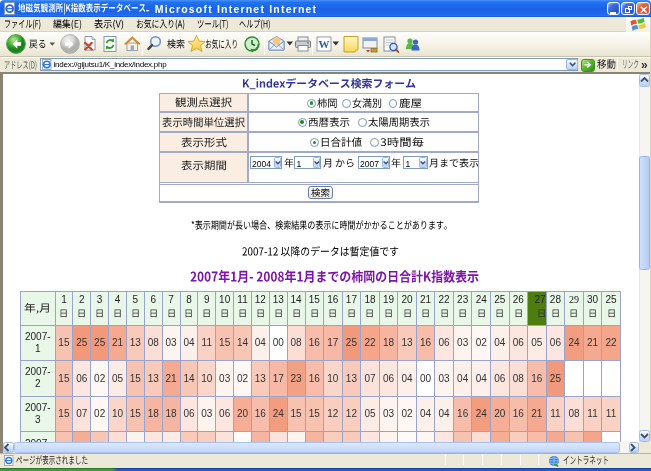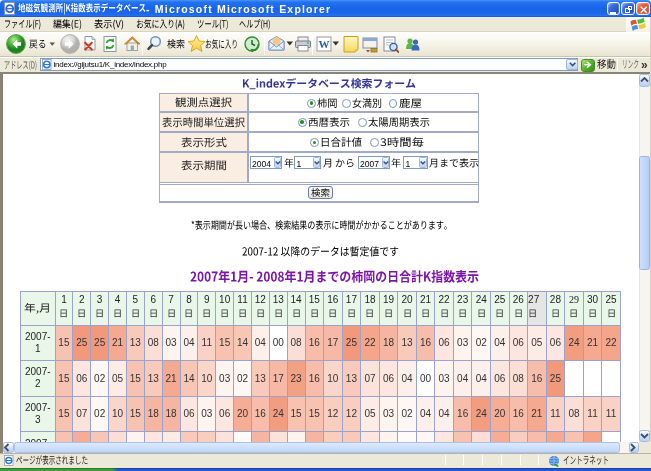--- a/index.html
+++ b/index.html
@@ -8,21 +8,21 @@
 background:linear-gradient(180deg,#4a94f8 0%,#2373f0 12%,#1a63e8 50%,#1c66ea 78%,#2470f0 92%,#1a52c4 100%);
 border-radius:4px 4px 0 0"></div>
 <div style="left:4px;top:2px;width:10.5px;height:12.5px;background:#fdfdfd;border:1px solid #8899aa;border-radius:1px"></div>
 <svg style="position:absolute;left:5px;top:3.5px" width="10" height="10">
     <circle cx="4.7" cy="4.7" r="3.5" fill="none" stroke="#2a6ae0" stroke-width="1.8"></circle>
     <path d="M1.4 4.7 h6.6" stroke="#2a6ae0" stroke-width="1.2"></path>
   </svg>
 <svg style="position:absolute;left:18px;top:3.4px;overflow:visible" width="129" height="13">
     <path transform="translate(0,8.6) scale(0.7537,1)" d="M4.2 -7.5V-4.9L3.2 -4.5L3.7 -3.4L4.2 -3.6V-1.1C4.2 0.3 4.6 0.7 6.0 0.7C6.3 0.7 7.8 0.7 8.1 0.7C9.3 0.7 9.6 0.2 9.8 -1.2C9.5 -1.3 9.0 -1.4 8.7 -1.6C8.6 -0.6 8.5 -0.4 8.0 -0.4C7.7 -0.4 6.4 -0.4 6.0 -0.4C5.4 -0.4 5.4 -0.5 5.4 -1.1V-4.1L6.2 -4.5V-1.4H7.3V-5.0L8.2 -5.4C8.2 -3.9 8.2 -3.2 8.1 -3.1C8.1 -2.9 8.0 -2.8 7.9 -2.8C7.8 -2.8 7.6 -2.8 7.4 -2.9C7.6 -2.6 7.7 -2.1 7.7 -1.8C8.0 -1.8 8.4 -1.9 8.7 -2.0C9.0 -2.1 9.2 -2.4 9.2 -2.8C9.3 -3.2 9.3 -4.4 9.3 -6.3L9.3 -6.5L8.5 -6.8L8.3 -6.7L8.1 -6.6L7.3 -6.2V-8.5H6.2V-5.7L5.4 -5.4V-7.5ZM0.2 -1.7 0.7 -0.5C1.6 -0.9 2.8 -1.5 3.8 -2.0L3.6 -3.1L2.6 -2.7V-5.0H3.6V-6.2H2.6V-8.4H1.5V-6.2H0.3V-5.0H1.5V-2.2C1.0 -2.0 0.6 -1.9 0.2 -1.7Z M10.4 -7.9V-6.9H11.3C11.1 -5.2 10.8 -3.7 10.1 -2.7C10.3 -2.5 10.6 -1.9 10.8 -1.6L11.0 -2.0V0.5H11.9V-0.2H13.3L13.4 0.6C14.2 0.5 15.0 0.3 15.9 0.2C15.9 0.4 15.9 0.6 15.9 0.7L16.7 0.4L16.7 0.6L18.8 0.2C18.8 0.4 18.9 0.6 18.9 0.8L19.8 0.4C19.8 -0.4 19.5 -1.4 19.1 -2.2L18.4 -1.9C18.8 -2.6 19.2 -3.4 19.5 -4.1L18.6 -4.5C18.4 -4.0 18.2 -3.5 18.0 -3.0C17.9 -3.2 17.7 -3.4 17.6 -3.6C17.9 -4.1 18.2 -4.9 18.5 -5.6L17.5 -5.9C17.4 -5.4 17.2 -4.8 16.9 -4.3L16.8 -4.5L16.6 -4.2L15.8 -4.6C15.6 -4.1 15.4 -3.6 15.1 -3.1C15.0 -3.3 14.9 -3.5 14.7 -3.6C15.1 -4.2 15.4 -5.0 15.7 -5.7L14.7 -5.9H19.6V-6.9H18.5L19.1 -8.1L17.9 -8.4C17.8 -7.9 17.6 -7.3 17.4 -6.9H16.0C15.9 -7.3 15.6 -7.9 15.3 -8.3L14.3 -8.0C14.5 -7.7 14.7 -7.3 14.8 -6.9H13.7V-7.9ZM14.7 -5.9C14.6 -5.4 14.3 -4.8 14.1 -4.3L13.9 -4.5L13.6 -4.0V-4.8H12.0C12.2 -5.5 12.3 -6.2 12.4 -6.9H13.7V-5.9ZM14.6 -2.1C14.3 -1.5 14.0 -1.0 13.7 -0.5L13.6 -0.5V-3.5C14.0 -3.0 14.4 -2.5 14.6 -2.1ZM15.4 -1.7C15.5 -1.4 15.6 -1.1 15.7 -0.8L14.8 -0.6C15.0 -1.0 15.2 -1.4 15.4 -1.7ZM15.5 -1.9C15.8 -2.4 16.1 -3.0 16.3 -3.5C16.8 -3.1 17.2 -2.5 17.5 -2.0C17.2 -1.5 16.9 -1.1 16.7 -0.7C16.6 -1.2 16.4 -1.7 16.3 -2.2ZM18.3 -1.7C18.4 -1.4 18.5 -1.1 18.6 -0.8L17.6 -0.6C17.9 -0.9 18.1 -1.3 18.3 -1.7ZM11.9 -3.8H12.6V-1.2H11.9Z M22.4 -8.5C22.0 -7.2 21.2 -5.9 20.2 -5.1C20.5 -4.9 21.1 -4.5 21.3 -4.3L21.4 -4.4V-3.6H26.8C26.9 -1.0 27.2 0.9 28.6 0.9C29.4 0.9 29.6 0.4 29.7 -0.9C29.5 -1.1 29.1 -1.4 28.9 -1.6C28.9 -0.8 28.9 -0.3 28.7 -0.3C28.1 -0.3 28.0 -2.2 28.0 -4.6H21.6C21.9 -5.0 22.3 -5.4 22.6 -5.9V-5.1H28.4V-6.1H22.7L22.9 -6.5H29.3V-7.5H23.4C23.5 -7.8 23.6 -8.0 23.6 -8.3ZM21.4 -2.4C22.0 -2.1 22.6 -1.8 23.1 -1.4C22.4 -0.8 21.5 -0.2 20.6 0.1C20.8 0.3 21.3 0.8 21.5 1.1C22.4 0.6 23.3 0.0 24.1 -0.7C24.7 -0.2 25.2 0.2 25.6 0.6L26.5 -0.3C26.1 -0.7 25.6 -1.2 24.9 -1.6C25.4 -2.1 25.7 -2.6 26.0 -3.2L24.8 -3.5C24.6 -3.1 24.3 -2.6 24.0 -2.2C23.4 -2.6 22.8 -2.9 22.3 -3.2Z M36.3 -5.5H38.1V-4.8H36.3ZM36.3 -3.9H38.1V-3.2H36.3ZM36.3 -7.1H38.1V-6.4H36.3ZM32.8 -2.4V-1.9H32.2V-2.4ZM35.3 -8.1V-2.1H35.8C35.7 -1.4 35.5 -0.8 34.9 -0.4V-0.6H33.9V-1.1H34.8V-1.9H33.9V-2.4H34.8V-3.1H33.9V-3.6H34.9V-4.4H34.0L34.3 -5.0L33.2 -5.1C33.2 -4.9 33.1 -4.6 33.0 -4.4H32.3C32.4 -4.6 32.6 -4.9 32.7 -5.1H35.0V-6.1H33.1L33.4 -6.8H34.9V-7.7H32.2C32.3 -7.9 32.4 -8.1 32.4 -8.3L31.4 -8.5C31.2 -7.8 30.8 -7.1 30.3 -6.6C30.5 -6.5 30.8 -6.3 31.0 -6.1H30.4V-5.1H31.5C31.1 -4.5 30.7 -4.0 30.2 -3.6C30.4 -3.4 30.8 -2.9 30.9 -2.6L31.1 -2.9V0.7H32.2V0.3H34.5C34.6 0.5 34.8 0.7 34.9 0.9C36.2 0.2 36.7 -0.8 36.8 -2.1H37.2V-0.5C37.2 0.4 37.4 0.7 38.2 0.7C38.4 0.7 38.7 0.7 38.8 0.7C39.5 0.7 39.7 0.4 39.8 -1.0C39.5 -1.1 39.1 -1.3 38.9 -1.4C38.9 -0.4 38.9 -0.3 38.7 -0.3C38.6 -0.3 38.5 -0.3 38.4 -0.3C38.3 -0.3 38.3 -0.3 38.3 -0.6V-2.1H39.2V-8.1ZM32.8 -3.1H32.2V-3.6H32.8ZM32.8 -1.1V-0.6H32.2V-1.1ZM31.3 -6.1C31.5 -6.3 31.6 -6.5 31.8 -6.8H32.2C32.2 -6.5 32.1 -6.3 32.0 -6.1Z M44.1 -5.3H45.1V-4.4H44.1ZM44.1 -3.5H45.1V-2.6H44.1ZM44.1 -7.1H45.1V-6.2H44.1ZM43.3 -1.5C43.1 -0.8 42.6 -0.1 42.1 0.3C42.4 0.5 42.9 0.8 43.1 0.9C43.6 0.4 44.1 -0.4 44.4 -1.2ZM48.3 -8.5V-0.5C48.3 -0.3 48.2 -0.2 48.0 -0.2C47.9 -0.2 47.4 -0.2 46.9 -0.3C47.0 0.1 47.2 0.6 47.2 0.9C48.0 0.9 48.5 0.8 48.9 0.7C49.2 0.5 49.4 0.2 49.4 -0.5V-8.5ZM46.6 -7.5V-1.7H47.6V-7.5ZM40.7 -7.5C41.2 -7.3 41.9 -6.8 42.2 -6.5L42.9 -7.5C42.6 -7.8 41.9 -8.2 41.3 -8.4ZM40.3 -4.9C40.8 -4.6 41.5 -4.2 41.9 -3.9L42.5 -4.9C42.2 -5.2 41.5 -5.5 40.9 -5.8ZM40.5 0.2 41.5 0.8C42.0 -0.2 42.4 -1.4 42.7 -2.4L41.8 -3.1C41.4 -1.9 40.8 -0.6 40.5 0.2ZM44.8 -1.0C45.1 -0.6 45.6 0.1 45.8 0.6L46.7 -0.0C46.5 -0.4 46.0 -1.1 45.7 -1.6ZM43.1 -8.1V-1.6H46.1V-8.1Z M50.5 -8.0V-6.9H55.0V-8.0ZM58.6 -8.4C58.0 -8.0 57.1 -7.7 56.1 -7.4L55.3 -7.6V-4.8C55.3 -3.3 55.2 -1.3 53.8 0.1C54.1 0.2 54.5 0.6 54.7 0.9C56.0 -0.5 56.4 -2.4 56.5 -4.0H57.6V0.9H58.8V-4.0H59.7V-5.1H56.5V-6.4C57.6 -6.7 58.7 -7.0 59.7 -7.5ZM50.9 -6.2V-3.6C50.9 -2.5 50.8 -0.9 50.1 0.2C50.4 0.3 50.9 0.7 51.1 0.9C51.7 -0.1 51.9 -1.5 52.0 -2.8H54.8V-6.2ZM52.0 -5.1H53.6V-3.8H52.0Z M61.0 2.8H62.0V-8.5H61.0Z M63.9 0.0H65.3V-2.1L66.3 -3.3L68.2 0.0H69.9L67.2 -4.5L69.5 -7.4H67.8L65.4 -4.2H65.3V-7.4H63.9Z M78.0 -8.1C77.4 -7.8 76.4 -7.4 75.4 -7.2V-8.5H74.2V-5.8C74.2 -4.6 74.5 -4.3 75.9 -4.3C76.2 -4.3 77.6 -4.3 77.9 -4.3C79.0 -4.3 79.4 -4.7 79.5 -6.1C79.2 -6.1 78.7 -6.3 78.4 -6.5C78.4 -5.5 78.3 -5.4 77.8 -5.4C77.4 -5.4 76.3 -5.4 76.0 -5.4C75.5 -5.4 75.4 -5.4 75.4 -5.8V-6.2C76.6 -6.4 77.9 -6.8 78.9 -7.2ZM75.3 -1.2H77.8V-0.5H75.3ZM75.3 -2.1V-2.7H77.8V-2.1ZM74.1 -3.7V0.9H75.3V0.5H77.8V0.8H79.0V-3.7ZM71.4 -8.5V-6.6H70.2V-5.5H71.4V-3.7L70.0 -3.4L70.3 -2.2L71.4 -2.5V-0.4C71.4 -0.2 71.4 -0.2 71.3 -0.2C71.1 -0.2 70.7 -0.2 70.3 -0.2C70.5 0.1 70.6 0.6 70.7 0.9C71.4 0.9 71.8 0.8 72.2 0.7C72.5 0.5 72.6 0.2 72.6 -0.4V-2.9L73.8 -3.2L73.7 -4.3L72.6 -4.0V-5.5H73.6V-6.6H72.6V-8.5Z M85.9 -8.5C85.7 -6.7 85.2 -5.0 84.4 -4.0C84.6 -3.8 84.9 -3.5 85.2 -3.3L85.3 -3.1C85.5 -3.3 85.6 -3.6 85.8 -3.9C86.0 -3.1 86.2 -2.5 86.5 -1.9C86.0 -1.2 85.5 -0.7 84.7 -0.4C84.5 -0.5 84.2 -0.7 83.9 -0.9C84.1 -1.3 84.3 -1.7 84.4 -2.3H85.2V-3.3H82.8L83.0 -3.8L82.6 -3.9H83.2V-5.1C83.6 -4.8 84.1 -4.4 84.3 -4.2L84.9 -5.0C84.7 -5.2 84.0 -5.6 83.5 -5.9H85.1V-6.8H84.2C84.4 -7.1 84.7 -7.5 85.1 -8.0L84.0 -8.4C83.9 -8.0 83.6 -7.5 83.4 -7.1L84.0 -6.8H83.2V-8.5H82.1V-6.8H81.3L82.0 -7.1C81.9 -7.4 81.6 -8.0 81.3 -8.3L80.5 -8.0C80.7 -7.6 80.9 -7.2 81.0 -6.8H80.2V-5.9H81.8C81.3 -5.3 80.6 -4.9 80.0 -4.6C80.3 -4.4 80.5 -4.0 80.6 -3.7C81.1 -4.0 81.7 -4.4 82.1 -4.9V-3.9L81.9 -4.0L81.6 -3.3H80.1V-2.3H81.1C80.8 -1.8 80.6 -1.4 80.4 -1.0L81.4 -0.7L81.5 -0.9L82.1 -0.6C81.6 -0.4 81.0 -0.2 80.2 -0.1C80.4 0.2 80.6 0.6 80.6 0.9C81.7 0.7 82.5 0.4 83.1 -0.1C83.5 0.2 83.9 0.5 84.2 0.7L84.6 0.2C84.8 0.5 84.9 0.8 85.0 0.9C85.9 0.5 86.6 -0.0 87.1 -0.7C87.6 -0.1 88.1 0.5 88.8 0.9C89.0 0.6 89.4 0.1 89.6 -0.2C88.9 -0.5 88.3 -1.1 87.9 -1.8C88.4 -2.8 88.7 -4.1 89.0 -5.6H89.5V-6.7H86.8C87.0 -7.2 87.1 -7.8 87.2 -8.3ZM82.3 -2.3H83.3C83.2 -1.9 83.1 -1.7 82.9 -1.4C82.6 -1.5 82.3 -1.7 82.0 -1.8ZM87.7 -5.6C87.6 -4.7 87.4 -3.9 87.2 -3.2C86.9 -3.9 86.7 -4.7 86.6 -5.6Z M91.1 -0.2 91.4 0.9C92.7 0.6 94.4 0.2 95.9 -0.1L95.8 -1.2L93.6 -0.7V-2.6C94.1 -2.9 94.6 -3.3 94.9 -3.6C95.6 -1.4 96.7 0.1 98.8 0.9C99.0 0.5 99.4 0.1 99.6 -0.2C98.6 -0.5 97.8 -1.0 97.2 -1.6C97.9 -2.0 98.6 -2.4 99.2 -2.9L98.2 -3.6C97.8 -3.2 97.2 -2.8 96.7 -2.4C96.4 -2.8 96.2 -3.3 96.1 -3.8H99.2V-4.8H95.4V-5.4H98.6V-6.3H95.4V-6.8H98.9V-7.8H95.4V-8.5H94.2V-7.8H90.7V-6.8H94.2V-6.3H91.2V-5.4H94.2V-4.8H90.4V-3.8H93.4C92.5 -3.1 91.2 -2.6 90.0 -2.2C90.2 -2.0 90.6 -1.5 90.8 -1.3C91.3 -1.4 91.9 -1.7 92.4 -1.9V-0.5Z M101.8 -3.5C101.4 -2.5 100.8 -1.4 100.0 -0.8C100.4 -0.6 100.9 -0.2 101.2 -0.0C101.9 -0.8 102.6 -2.0 103.1 -3.2ZM106.5 -3.1C107.2 -2.1 107.9 -0.8 108.1 0.0L109.3 -0.5C109.1 -1.4 108.3 -2.6 107.7 -3.6ZM101.3 -7.9V-6.7H108.4V-7.9ZM100.4 -5.4V-4.2H104.2V-0.5C104.2 -0.4 104.1 -0.4 104.0 -0.4C103.8 -0.3 103.0 -0.4 102.5 -0.4C102.7 -0.0 102.8 0.5 102.9 0.9C103.8 0.9 104.4 0.9 104.9 0.7C105.4 0.5 105.5 0.2 105.5 -0.5V-4.2H109.3V-5.4Z M111.7 -7.5V-6.3C112.0 -6.3 112.4 -6.3 112.8 -6.3C113.4 -6.3 115.5 -6.3 116.0 -6.3C116.4 -6.3 116.8 -6.3 117.1 -6.3V-7.5C116.8 -7.5 116.4 -7.5 116.0 -7.5C115.5 -7.5 113.4 -7.5 112.8 -7.5C112.4 -7.5 112.0 -7.5 111.7 -7.5ZM117.7 -8.2 116.9 -7.9C117.2 -7.5 117.5 -6.9 117.7 -6.5L118.5 -6.9C118.3 -7.2 118.0 -7.9 117.7 -8.2ZM118.9 -8.7 118.1 -8.4C118.4 -8.0 118.7 -7.4 118.9 -7.0L119.7 -7.3C119.5 -7.7 119.2 -8.3 118.9 -8.7ZM110.5 -5.0V-3.7C110.8 -3.7 111.2 -3.7 111.5 -3.7H114.2C114.2 -2.9 114.0 -2.1 113.6 -1.5C113.2 -0.9 112.5 -0.4 111.8 -0.1L113.0 0.8C113.9 0.3 114.7 -0.5 115.0 -1.2C115.4 -1.9 115.6 -2.7 115.6 -3.7H118.1C118.3 -3.7 118.7 -3.7 119.0 -3.7V-5.0C118.7 -5.0 118.3 -4.9 118.1 -4.9C117.5 -4.9 112.1 -4.9 111.5 -4.9C111.2 -4.9 110.8 -5.0 110.5 -5.0Z M120.7 -4.6V-3.1C121.1 -3.1 121.8 -3.1 122.4 -3.1C123.5 -3.1 126.8 -3.1 127.7 -3.1C128.1 -3.1 128.7 -3.1 128.9 -3.1V-4.6C128.6 -4.6 128.2 -4.6 127.7 -4.6C126.8 -4.6 123.5 -4.6 122.4 -4.6C121.8 -4.6 121.1 -4.6 120.7 -4.6Z M135.5 -7.9 134.1 -8.4C134.0 -8.0 133.8 -7.6 133.6 -7.3C133.1 -6.5 132.2 -5.1 130.4 -4.0L131.5 -3.2C132.5 -3.9 133.4 -4.8 134.1 -5.8H137.0C136.8 -5.1 136.4 -4.3 135.9 -3.6C135.3 -4.0 134.6 -4.4 134.1 -4.7L133.2 -3.8C133.7 -3.5 134.4 -3.0 135.0 -2.5C134.2 -1.7 133.1 -0.9 131.4 -0.4L132.5 0.7C134.1 0.1 135.2 -0.8 136.1 -1.7C136.5 -1.4 136.9 -1.1 137.2 -0.8L138.1 -1.9C137.8 -2.2 137.4 -2.5 137.0 -2.8C137.7 -3.8 138.2 -4.9 138.5 -5.7C138.6 -5.9 138.7 -6.2 138.8 -6.4L137.8 -7.0C137.6 -6.9 137.2 -6.9 136.9 -6.9H134.9C135.0 -7.1 135.3 -7.6 135.5 -7.9Z M146.9 -6.9 146.0 -6.6C146.4 -6.1 146.7 -5.6 146.9 -4.9L147.8 -5.3C147.6 -5.8 147.2 -6.5 146.9 -6.9ZM148.2 -7.5 147.4 -7.1C147.8 -6.6 148.0 -6.1 148.3 -5.5L149.2 -5.9C149.0 -6.4 148.5 -7.1 148.2 -7.5ZM140.2 -2.9 141.4 -1.6C141.5 -1.9 141.8 -2.2 142.0 -2.5C142.4 -3.1 143.1 -4.1 143.5 -4.6C143.8 -4.9 144.0 -5.0 144.3 -4.6C144.7 -4.3 145.6 -3.3 146.2 -2.6C146.8 -1.9 147.6 -0.9 148.3 -0.1L149.4 -1.2C148.6 -2.0 147.6 -3.2 146.9 -3.9C146.3 -4.5 145.5 -5.3 144.9 -6.0C144.1 -6.7 143.5 -6.6 142.9 -5.9C142.2 -5.0 141.4 -4.1 141.0 -3.6C140.7 -3.3 140.5 -3.1 140.2 -2.9Z M150.7 -4.6V-3.1C151.1 -3.1 151.8 -3.1 152.3 -3.1C153.5 -3.1 156.8 -3.1 157.7 -3.1C158.1 -3.1 158.7 -3.1 158.9 -3.1V-4.6C158.6 -4.6 158.2 -4.6 157.7 -4.6C156.8 -4.6 153.5 -4.6 152.3 -4.6C151.8 -4.6 151.1 -4.6 150.7 -4.6Z M168.2 -6.8 167.3 -7.4C167.1 -7.3 166.7 -7.3 166.3 -7.3C165.9 -7.3 163.3 -7.3 162.8 -7.3C162.5 -7.3 161.9 -7.3 161.6 -7.3V-5.9C161.8 -5.9 162.4 -6.0 162.8 -6.0C163.2 -6.0 165.8 -6.0 166.2 -6.0C165.9 -5.3 165.3 -4.3 164.7 -3.5C163.7 -2.5 162.2 -1.3 160.6 -0.7L161.6 0.4C163.0 -0.2 164.3 -1.3 165.4 -2.4C166.3 -1.5 167.2 -0.5 167.9 0.4L169.0 -0.6C168.4 -1.3 167.2 -2.6 166.2 -3.4C166.9 -4.3 167.5 -5.4 167.8 -6.2C167.9 -6.4 168.1 -6.7 168.2 -6.8Z" fill="#fff"></path>
   </svg>
-<div style="left:146px;top:2.8px;font-size:10.5px;font-weight:bold;color:#fff;font-family:'Liberation Sans';letter-spacing:1.2px">- Microsoft Microsoft Explorer</div>
+<div style="left:146px;top:2.8px;font-size:10.5px;font-weight:bold;color:#fff;font-family:'Liberation Sans';letter-spacing:1.2px">- Microsoft Internet Internet</div>
 <div style="left:606.5px;top:1.8px;width:13.6px;height:13.4px;border-radius:3px;background:linear-gradient(135deg,#9cbcf8 0%,#3e6ed8 30%,#2858c8 70%,#1e4cb8 100%);border:1px solid #f0f4ff;box-shadow:inset 0 0 2px rgba(255,255,255,.5)">
     <div style="left:2.8px;top:8.8px;width:5.5px;height:2px;background:#fff"></div>
   </div>
 <div style="left:621.3px;top:1.8px;width:13.6px;height:13.4px;border-radius:3px;background:linear-gradient(135deg,#9cbcf8 0%,#3e6ed8 30%,#2858c8 70%,#1e4cb8 100%);border:1px solid #f0f4ff;box-shadow:inset 0 0 2px rgba(255,255,255,.5)">
     <div style="left:2.8px;top:4.8px;width:5px;height:5px;border:1.3px solid #fff;background:transparent"></div>
     <div style="left:5.4px;top:2.8px;width:4.6px;height:4.6px;border:1.3px solid #fff;border-left-width:0.8px;border-bottom-width:0.8px"></div>
   </div>
 <div style="left:636.0px;top:1.8px;width:13.6px;height:13.4px;border-radius:3px;background:linear-gradient(135deg,#f4ac8c 0%,#e4603c 35%,#d44424 100%);border:1px solid #f0f4ff;box-shadow:inset 0 0 2px rgba(255,255,255,.5)">
     <svg style="position:absolute;left:3px;top:3px" width="8" height="8">
       <path d="M0.8 0.8 L6.8 6.8 M6.8 0.8 L0.8 6.8" stroke="#fff" stroke-width="1.6"></path>
@@ -437,21 +437,21 @@
               </svg></td>
             <td style="border:1px solid #9aa3cc;background:#e9f7e9;text-align:center;padding:0;vertical-align:middle"><div style="position:static;font-size:10px;color:#222;line-height:11px;font-family:'Liberation Sans'">24</div><svg style="display:inline-block;vertical-align:middle;overflow:visible" width="9" height="12">
                 <path transform="translate(0,7.7) scale(1.0000,1)" d="M2.3 -3.2H6.9V-0.7H2.3ZM2.3 -3.9V-6.4H6.9V-3.9ZM1.6 -7.1V0.6H2.3V0.0H6.9V0.6H7.7V-7.1Z" fill="#333"></path>
               </svg></td>
             <td style="border:1px solid #9aa3cc;background:#e9f7e9;text-align:center;padding:0;vertical-align:middle"><div style="position:static;font-size:10px;color:#222;line-height:11px;font-family:'Liberation Sans'">25</div><svg style="display:inline-block;vertical-align:middle;overflow:visible" width="9" height="12">
                 <path transform="translate(0,7.7) scale(1.0000,1)" d="M2.3 -3.2H6.9V-0.7H2.3ZM2.3 -3.9V-6.4H6.9V-3.9ZM1.6 -7.1V0.6H2.3V0.0H6.9V0.6H7.7V-7.1Z" fill="#333"></path>
               </svg></td>
             <td style="border:1px solid #9aa3cc;background:#e9f7e9;text-align:center;padding:0;vertical-align:middle"><div style="position:static;font-size:10px;color:#222;line-height:11px;font-family:'Liberation Sans'">26</div><svg style="display:inline-block;vertical-align:middle;overflow:visible" width="9" height="12">
                 <path transform="translate(0,7.7) scale(1.0000,1)" d="M2.3 -3.2H6.9V-0.7H2.3ZM2.3 -3.9V-6.4H6.9V-3.9ZM1.6 -7.1V0.6H2.3V0.0H6.9V0.6H7.7V-7.1Z" fill="#333"></path>
               </svg></td>
-            <td style="border:1px solid #9aa3cc;background:#e5e5e5;text-align:left;padding:0;vertical-align:middle"><div style="position:static;font-size:10px;color:#222;line-height:11px;font-family:'Liberation Sans'">27</div><svg style="display:inline-block;vertical-align:middle;overflow:visible" width="9" height="12">
+            <td style="border:1px solid #9aa3cc;background:#4d7c0f;text-align:right;padding:0;vertical-align:middle"><div style="position:static;font-size:10px;color:#222;line-height:11px;font-family:'Liberation Sans'">27</div><svg style="display:inline-block;vertical-align:middle;overflow:visible" width="9" height="12">
                 <path transform="translate(0,7.7) scale(1.0000,1)" d="M2.3 -3.2H6.9V-0.7H2.3ZM2.3 -3.9V-6.4H6.9V-3.9ZM1.6 -7.1V0.6H2.3V0.0H6.9V0.6H7.7V-7.1Z" fill="#333"></path>
               </svg></td>
             <td style="border:1px solid #9aa3cc;background:#e9f7e9;text-align:center;padding:0;vertical-align:middle"><div style="position:static;font-size:10px;color:#222;line-height:11px;font-family:'Liberation Sans'">28</div><svg style="display:inline-block;vertical-align:middle;overflow:visible" width="9" height="12">
                 <path transform="translate(0,7.7) scale(1.0000,1)" d="M2.3 -3.2H6.9V-0.7H2.3ZM2.3 -3.9V-6.4H6.9V-3.9ZM1.6 -7.1V0.6H2.3V0.0H6.9V0.6H7.7V-7.1Z" fill="#333"></path>
               </svg></td>
             <td style="border:1px solid #9aa3cc;background:#e9f7e9;text-align:center;padding:0;vertical-align:middle"><div style="position:static;font-size:10px;color:#222;line-height:11px;font-family:Liberation Serif, serif">29</div><svg style="display:inline-block;vertical-align:middle;overflow:visible" width="9" height="12">
                 <path transform="translate(0,7.7) scale(1.0000,1)" d="M2.3 -3.2H6.9V-0.7H2.3ZM2.3 -3.9V-6.4H6.9V-3.9ZM1.6 -7.1V0.6H2.3V0.0H6.9V0.6H7.7V-7.1Z" fill="#333"></path>
               </svg></td>
             <td style="border:1px solid #9aa3cc;background:#e9f7e9;text-align:center;padding:0;vertical-align:middle"><div style="position:static;font-size:10px;color:#222;line-height:11px;font-family:'Liberation Sans'">30</div><svg style="display:inline-block;vertical-align:middle;overflow:visible" width="9" height="12">
                 <path transform="translate(0,7.7) scale(1.0000,1)" d="M2.3 -3.2H6.9V-0.7H2.3ZM2.3 -3.9V-6.4H6.9V-3.9ZM1.6 -7.1V0.6H2.3V0.0H6.9V0.6H7.7V-7.1Z" fill="#333"></path>

